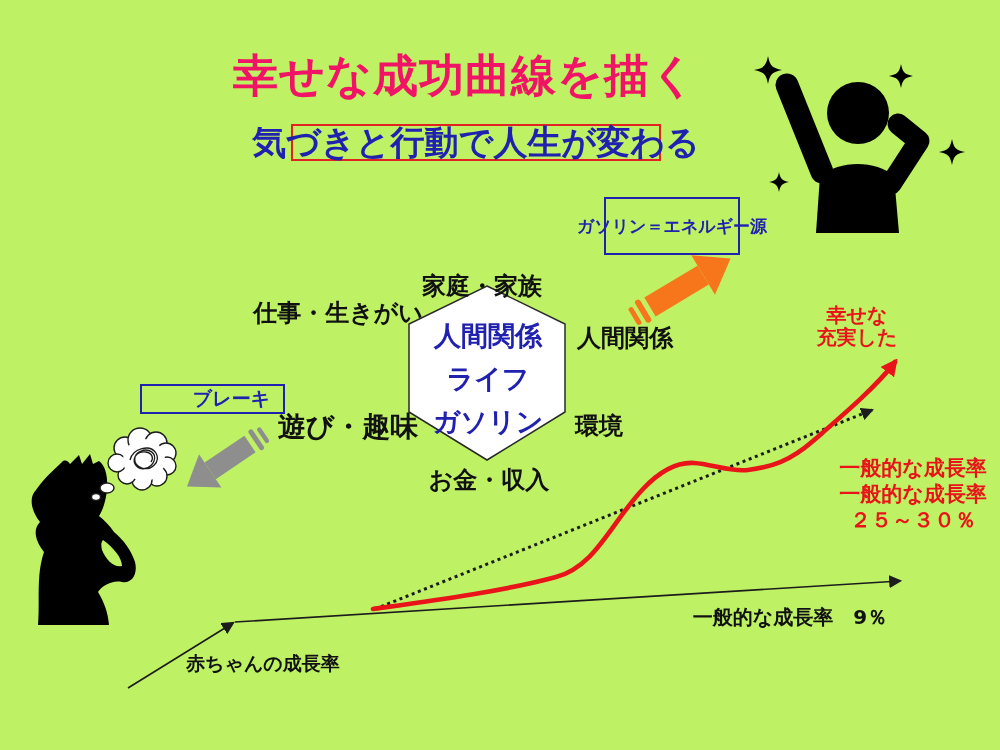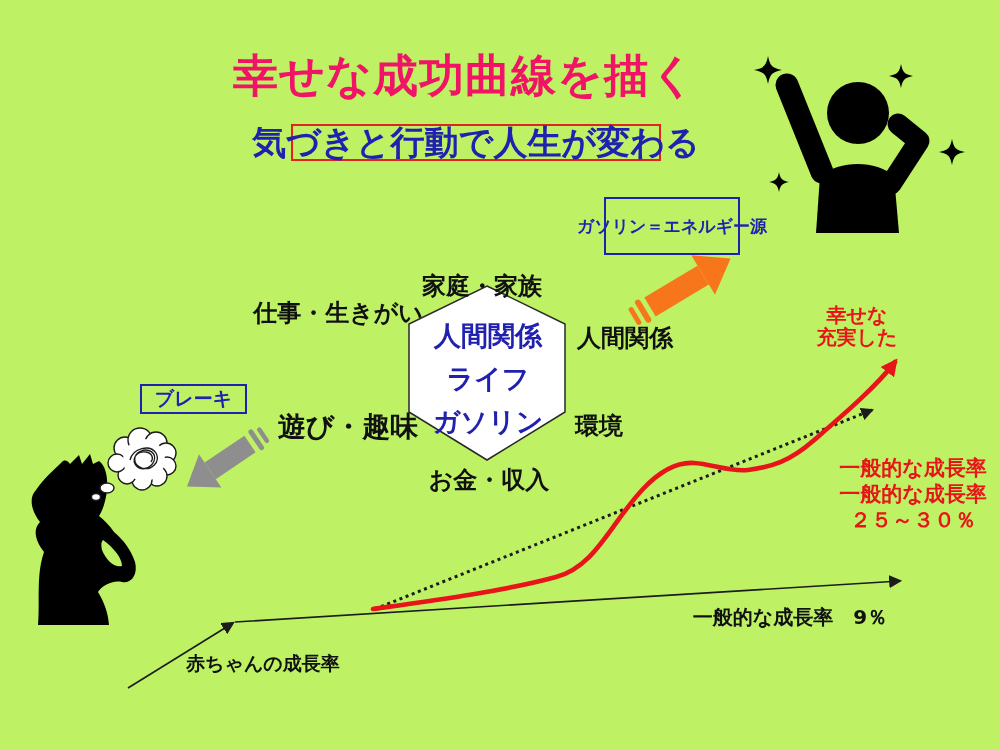--- a/index.html
+++ b/index.html
@@ -33,21 +33,21 @@
 
   .gasoline-box{
     position:absolute;left:604px;top:197px;width:132px;height:54px;
     border:2px solid var(--text-blue);display:flex;flex-direction:row;
     align-items:center;justify-content:center;
   }
   .gasoline-box .txt{font-size:17px;line-height:25px;font-weight:bold;color:var(--text-blue);white-space:nowrap;}
 
   .brake-box{
     position:absolute;left:140px;top:384px;width:103px;height:26px;
-    border:2px solid var(--text-blue);display:flex;align-items:center;justify-content:center;
+    border:2px solid var(--text-blue);display:flex;align-items:center;justify-content:center;padding-left:38px;
   }
   .brake-box .txt{font-size:19px;font-weight:bold;color:var(--text-blue);white-space:nowrap;}
 
   .hex-center{
     left:488px;top:314px;font-size:27px;line-height:43px;
     color:var(--text-blue);
   }
   .f-family{left:482px;top:270px;font-size:24px;}
   .f-work{left:338px;top:297px;font-size:24px;}
   .f-rel{left:625px;top:322px;font-size:24px;}

